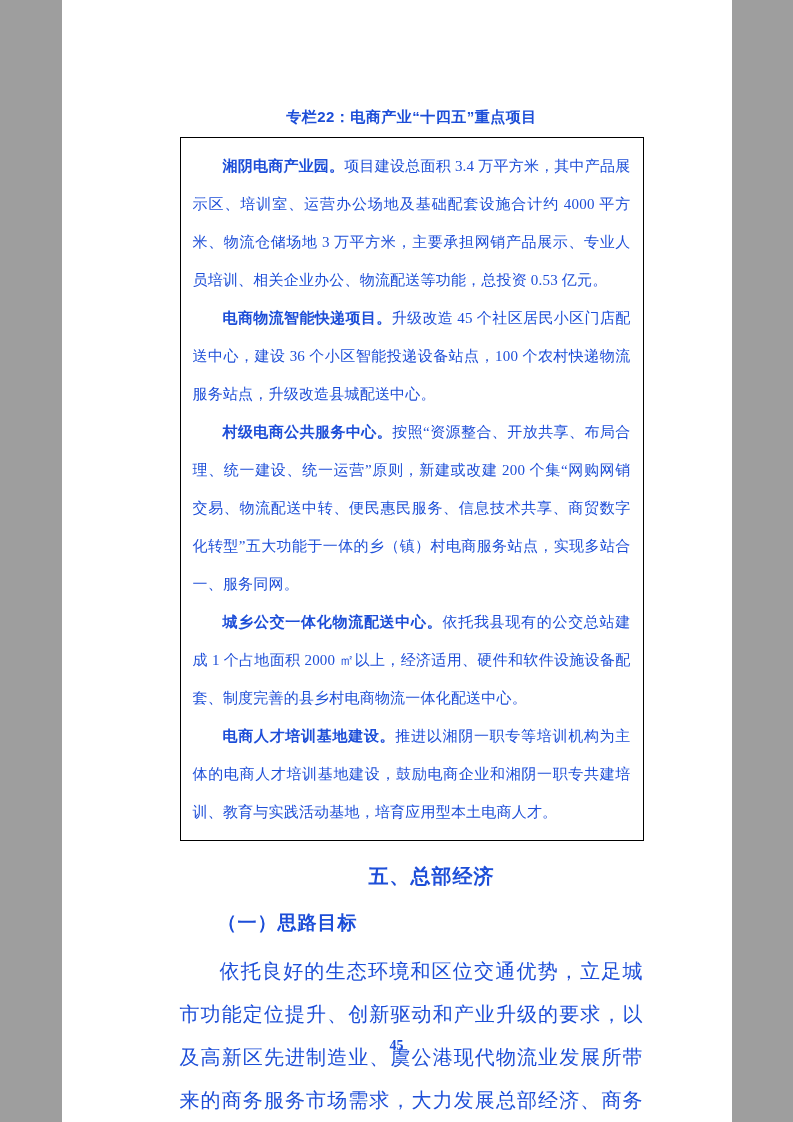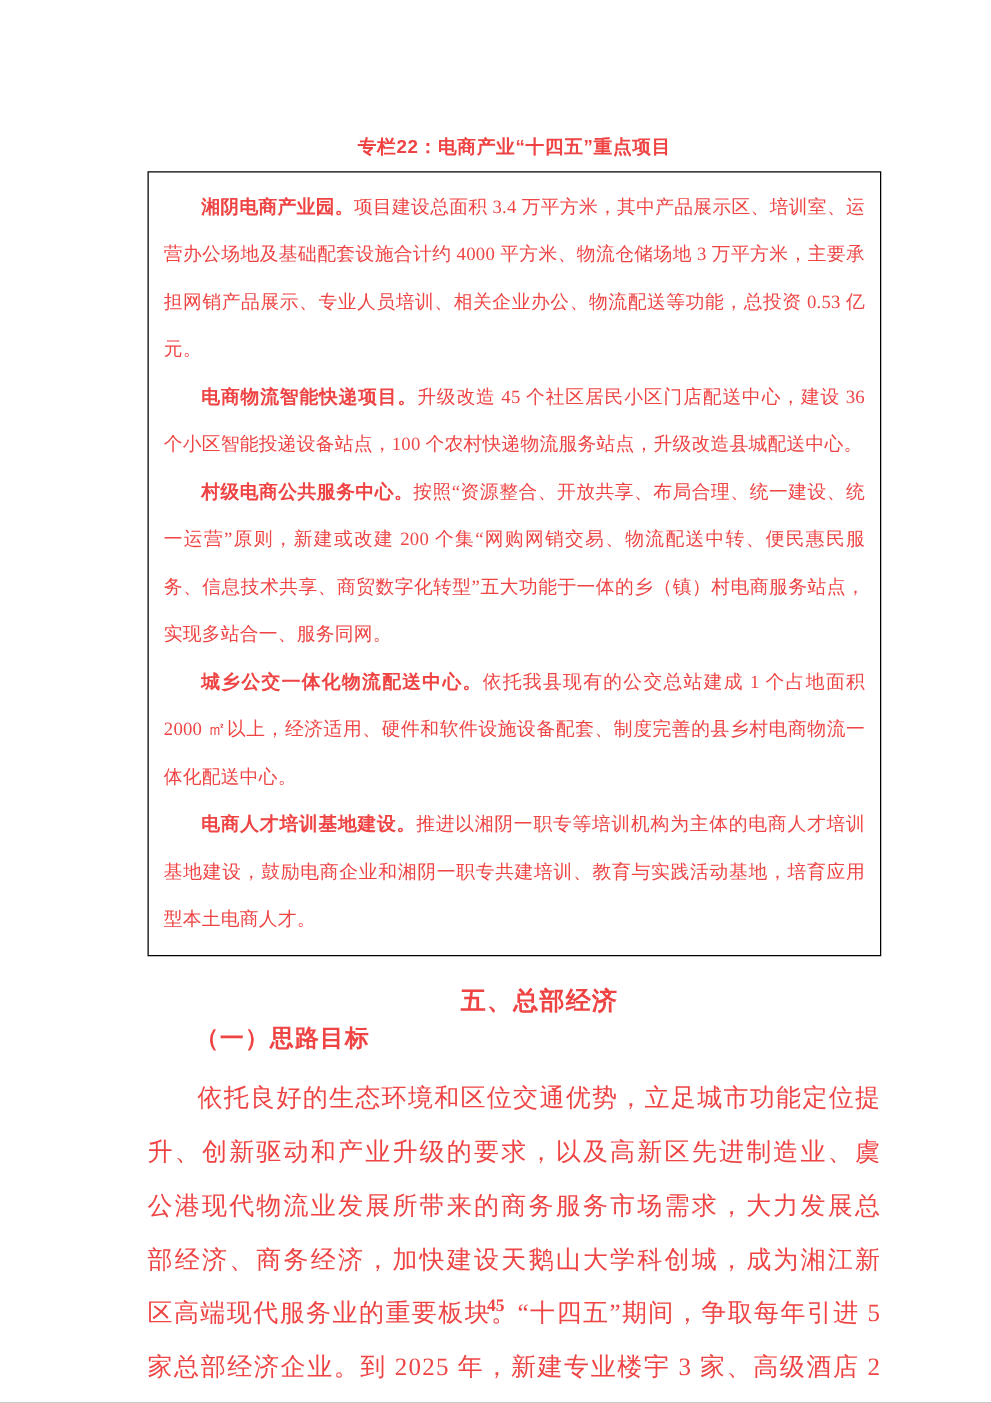--- a/index.html
+++ b/index.html
@@ -2,28 +2,28 @@
 <html><head>
 <meta charset="utf-8">
 <style>
   html, body {
     margin: 0;
     padding: 0;
     background: #9e9e9e;
   }
   .page {
     position: relative;
-    width: 793px;
+    width: 670px;
     height: 1122px;
     margin: 0 auto;
     background: #ffffff;
     box-sizing: border-box;
     padding: 108px 88px 0 118px;
     font-family: "Liberation Serif", serif;
-    color: #ef4444;
+    color: #1d4ed8;
     overflow: hidden;
   }
   .box-title {
     margin: 0 0 10px 0;
     text-align: center;
     font-family: "Liberation Sans", sans-serif;
     font-size: 15px;
     font-weight: bold;
     letter-spacing: 0.5px;
   }
@@ -47,21 +47,21 @@
   .sec-heading {
     margin: 22px 0 0 0;
     font-family: "Liberation Sans", sans-serif;
     font-size: 20px;
     font-weight: bold;
     text-indent: 2em;
     letter-spacing: 1px;
     text-align: center;
   }
   .sub-heading {
-    margin: 4px 0 0 0;
+    margin: 20px 0 0 0;
     font-family: "Liberation Serif", serif;
     font-size: 19px;
     font-weight: bold;
     text-indent: 2em;
     letter-spacing: 1px;
   }
   .body-para {
     margin: 14px 0 0 0;
     font-size: 20px;
     line-height: 43px;

